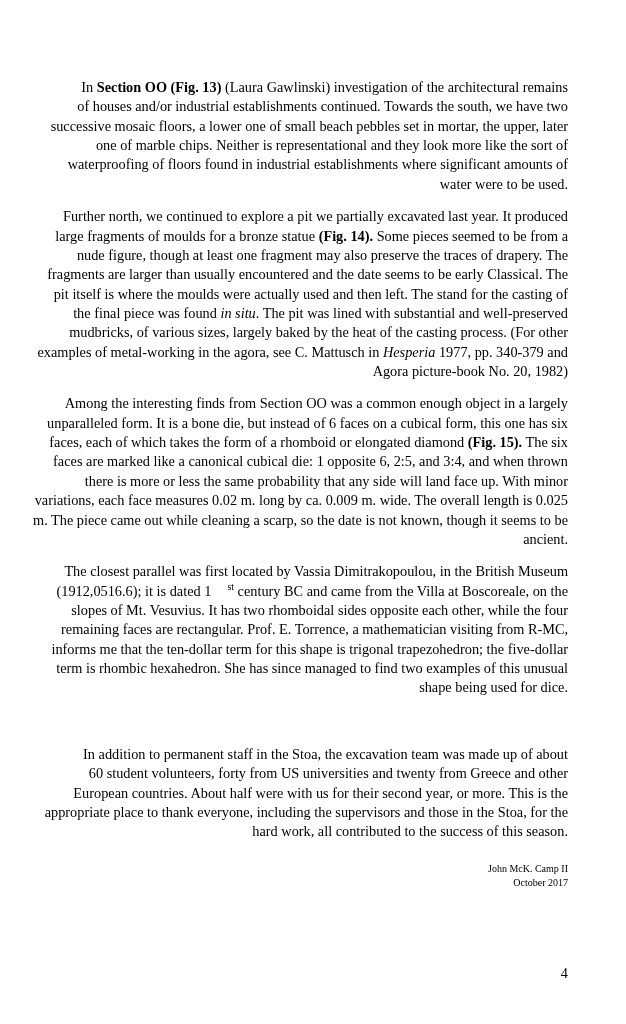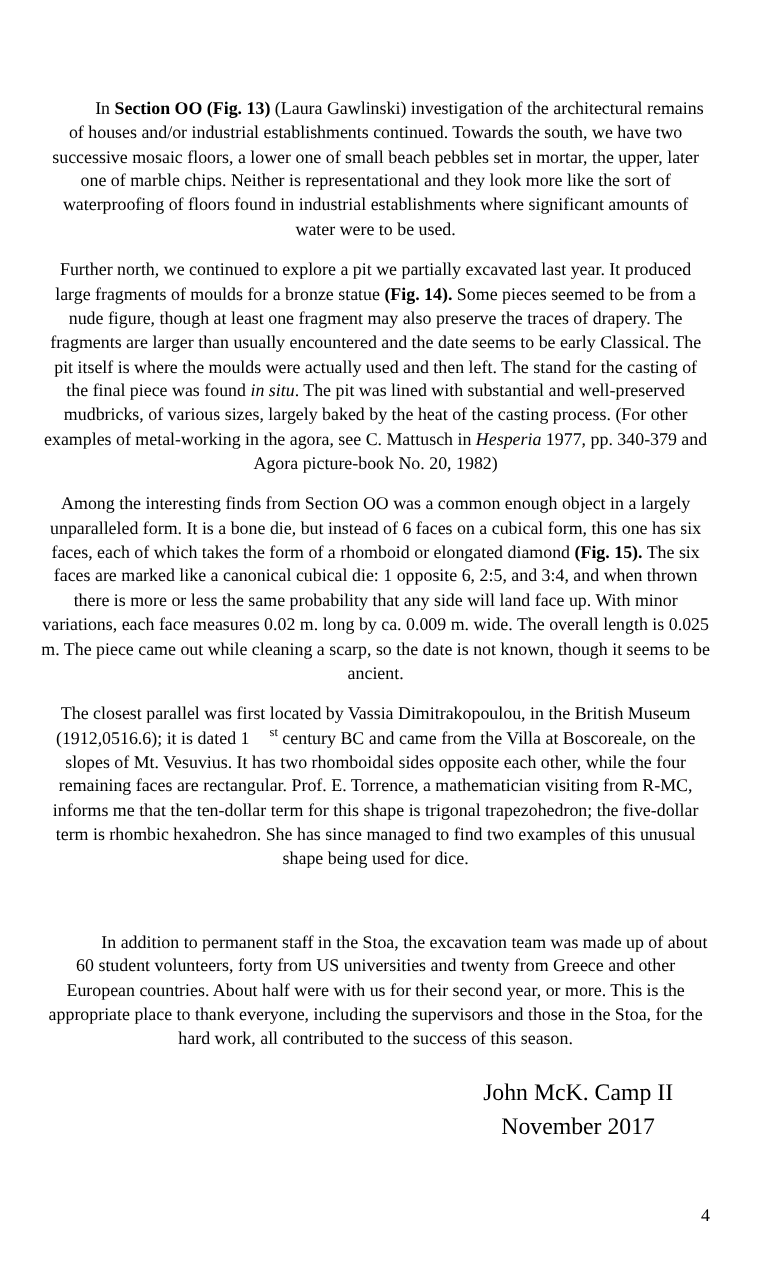--- a/index.html
+++ b/index.html
@@ -16,21 +16,21 @@
   .page {
     position: relative;
     width: 626px;
     height: 1024px;
     box-sizing: border-box;
     padding: 78px 58px 0 33px;
   }
   .body-text {
     font-size: 14.3px;
     line-height: 1.355;
-    text-align: center;
+    text-align: right;
   }
   p {
     margin: 0 0 14px 0;
   }
   p.tight {
     margin-bottom: 13px;
   }
   .indent {
     display: inline-block;
     width: 38px;
@@ -50,21 +50,21 @@
     vertical-align: super;
     line-height: 0;
     margin-left: 16px;
   }
   .gap-block {
     height: 34px;
   }
   .signature {
     margin-top: 20px;
     padding-left: 324px;
-    font-size: 19px;
+    font-size: 10px;
     line-height: 1.42;
   }
   .signature div {
     white-space: nowrap;
   }
   .page-number {
     position: absolute;
     right: 58px;
     bottom: 42px;
     font-size: 14.3px;
@@ -93,19 +93,19 @@
     </p>
 
     <div class="gap-block"></div>
 
     <p>
       <span class="indent-wide"></span><span>In addition to permanent staff in the Stoa, the excavation team was made up of about 60 student volunteers, forty from US universities and twenty from Greece and other European countries. About half were with us for their second year, or more. This is the appropriate place to thank everyone, including the supervisors and those in the Stoa, for the hard work, all contributed to the success of this season.</span>
     </p>
 
     <div class="signature">
       <div>John McK. Camp II</div>
-      <div>November 2017</div>
+      <div>October 2017</div>
     </div>
 
   </div>
 
   <div class="page-number">4</div>
 </div>
 
 </body></html>

